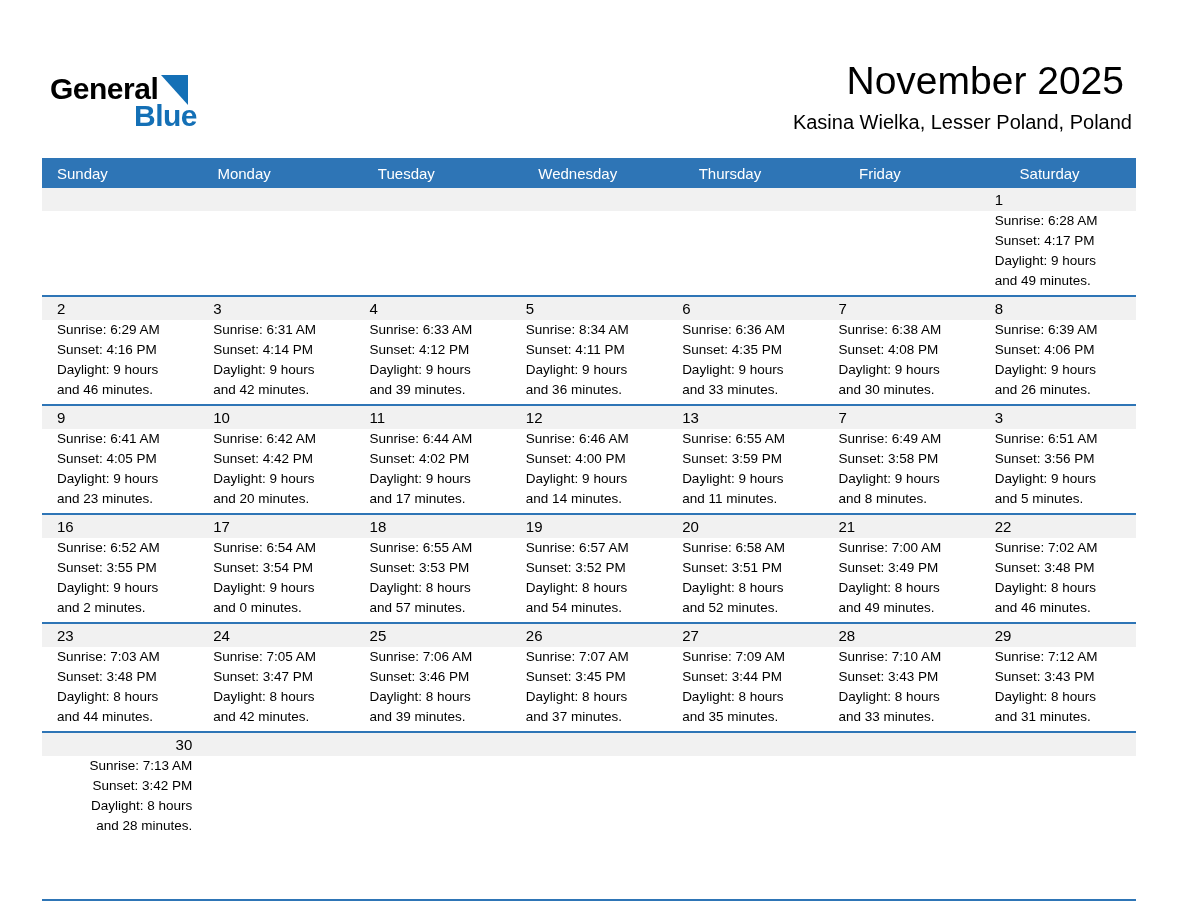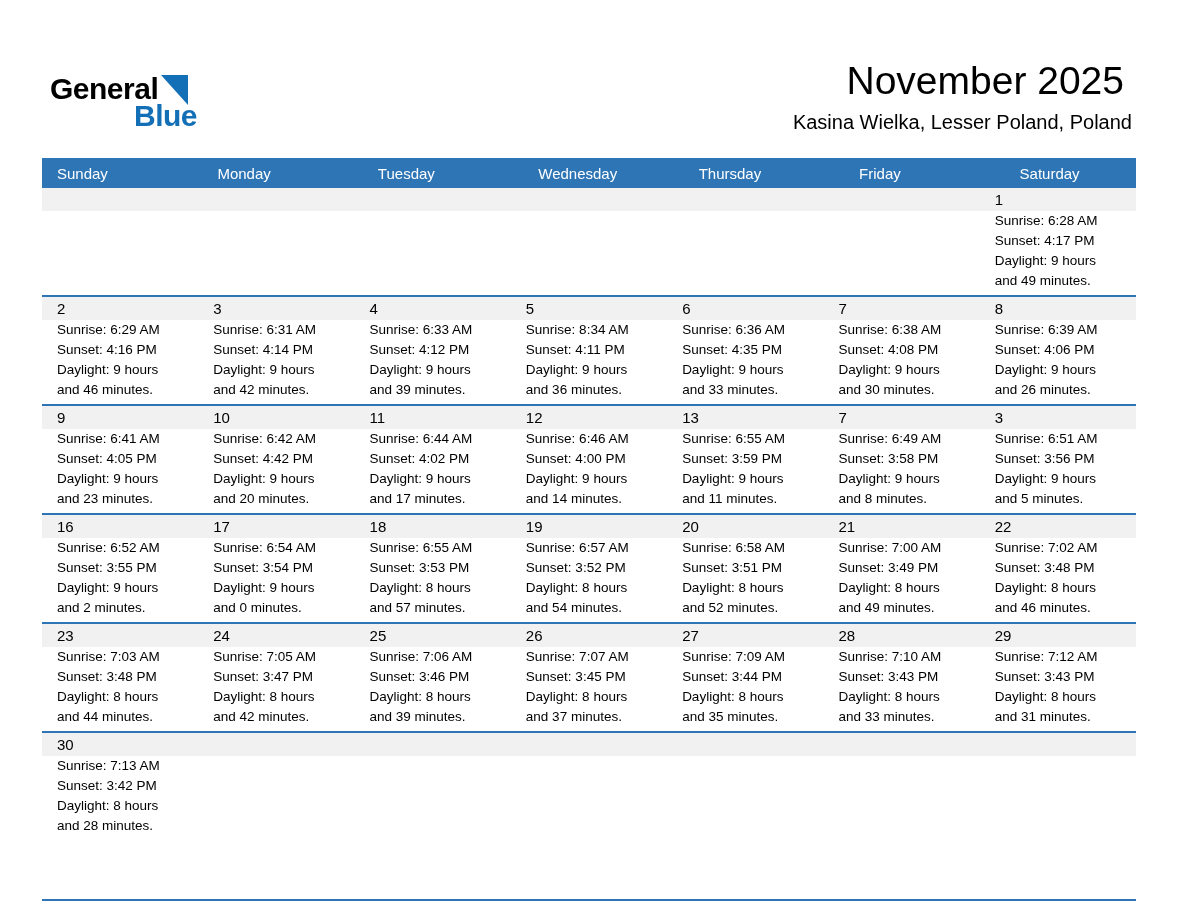--- a/index.html
+++ b/index.html
@@ -21,21 +21,21 @@
   .logo-triangle{display:inline-block;margin-left:3px;margin-top:1px;}
   .logo-blue{font-size:30px;font-weight:700;color:var(--logo-blue);margin-left:84px;margin-top:-7px;letter-spacing:-0.5px;text-align:center;}
   .titles{position:absolute;right:56px;top:52px;text-align:right;}
   .title{font-size:39px;font-weight:400;margin:8px;line-height:1.1;}
   .subtitle{font-size:20px;margin-top:0;}
   .calendar{margin:0 52px 0 42px;}
   .weekday-row{display:flex;background:var(--blue);height:30px;align-items:center;gap:29px;}
   .wd-cell{flex:1;color:#fff;font-size:15px;padding-left:15px;}
   .week{display:flex;position:relative;min-height:107px;border-bottom:2px solid var(--blue);background:#fff;}
   .week::before{content:"";position:absolute;left:0;right:0;top:0;height:23px;background:var(--stripe);}
-  .week.last{min-height:168px;}
+  .week.last{min-height:168px;text-align:right;}
   .day-cell{flex:1;position:relative;padding:0 6px 4px 15px;}
   .day-number{font-size:15px;line-height:23px;}
   .day-detail{font-size:13.5px;line-height:20px;}
 </style>
 </head>
 <body>
 
 <div class="page">
   <header class="top">
     <div class="logo">

